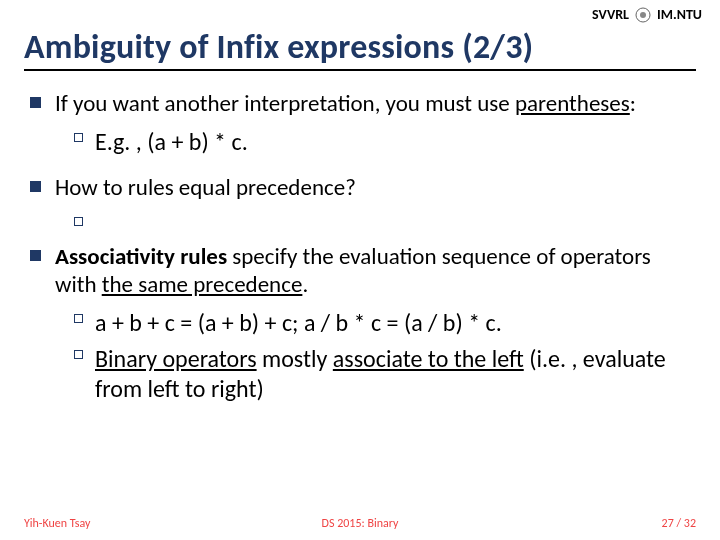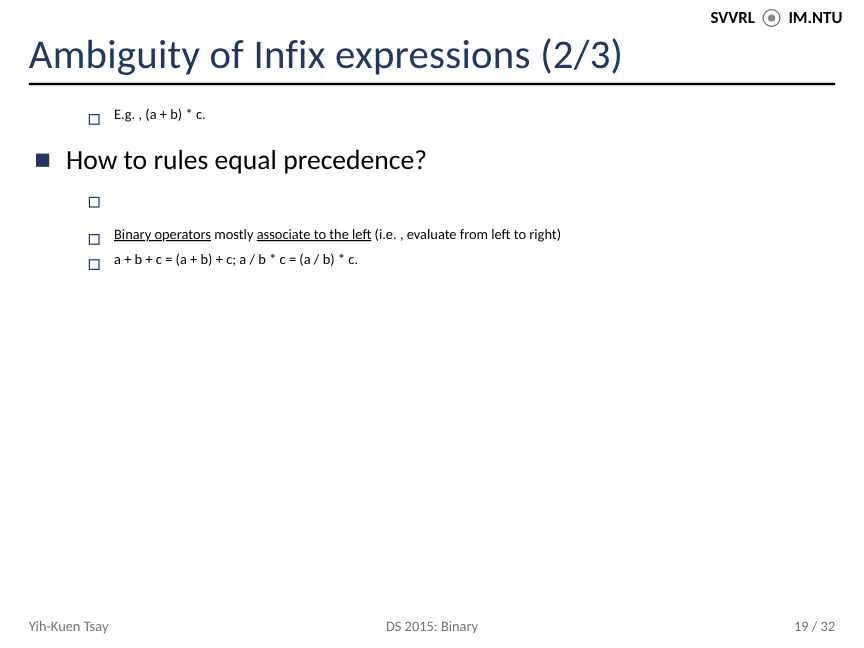--- a/index.html
+++ b/index.html
@@ -1,33 +1,33 @@
 <!DOCTYPE html>
 <html><head>
 <meta charset="utf-8">
 <style>
   * { margin: 0; padding: 0; box-sizing: border-box; }
   html, body { width: 720px; height: 540px; font-family: Calibri, "Segoe UI", Arial, sans-serif; background: #fff; color: #000; }
   .slide { width: 720px; height: 540px; position: relative; padding: 8px 24px 12px 24px; }
   .header-right { position: absolute; top: 6px; right: 18px; font-size: 14px; font-weight: 600; display: flex; align-items: center; gap: 6px; }
   .logo { width: 16px; height: 16px; display: inline-block; }
-  .title { font-size: 34px; font-weight: 400; color: #1f3864; margin-top: 18px; letter-spacing: 0.2px; }
+  .title { font-size: 34px; font-weight: 700; color: #1f3864; margin-top: 18px; letter-spacing: 0.2px; }
   .title-rule { border: none; border-top: 2.5px solid #000; margin-top: 2px; margin-bottom: 18px; }
   .content { padding-left: 6px; }
   ul.l1 { list-style: none; margin-left: 0; }
   ul.l1 > li { margin-bottom: 16px; }
   ul.l1 > li > .row { display: flex; align-items: flex-start; gap: 14px; }
   .sq { width: 11px; height: 11px; background: #1f3864; margin-top: 8px; flex: 0 0 auto; }
   .l1-text { font-size: 23px; line-height: 1.22; }
   ul.l2 { list-style: none; margin-left: 44px; margin-top: 10px; }
   ul.l2 > li { display: flex; align-items: flex-start; gap: 12px; margin-bottom: 6px; }
   .sq2 { width: 9px; height: 9px; border: 1.5px solid #1f3864; margin-top: 6px; flex: 0 0 auto; }
-  .l2-text { font-size: 12px; line-height: 1.25; text-align: right; }
+  .l2-text { font-size: 24px; line-height: 1.25; }
   .underline { text-decoration: underline; }
-  .footer { position: absolute; bottom: 10px; left: 24px; right: 24px; display: flex; justify-content: space-between; font-size: 12px; color: #737373; }
+  .footer { position: absolute; bottom: 10px; left: 24px; right: 24px; display: flex; justify-content: space-between; font-size: 12px; color: #ef4444; }
   .footer .center { position: absolute; left: 50%; transform: translateX(-50%); }
 </style>
 </head>
 <body>
 
 <div class="slide">
 
   <div class="header-right">
     <span>SVVRL</span>
     <span class="logo">
@@ -39,20 +39,26 @@
     <span>IM.NTU</span>
   </div>
 
   <h1 class="title">Ambiguity of Infix expressions (2/3)</h1>
   <hr class="title-rule">
 
   <div class="content">
     <ul class="l1">
 
       <li>
+        <div class="row">
+          <span class="sq"></span>
+          <span class="l1-text">
+            <span>If you want another interpretation, you must use </span><span class="underline">parentheses</span><span>:</span>
+          </span>
+        </div>
         <ul class="l2">
           <li>
             <span class="sq2"></span>
             <span class="l2-text">E.g. , (a + b) * c.</span>
           </li>
         </ul>
       </li>
 
       <li>
         <div class="row">
@@ -60,38 +66,44 @@
           <span class="l1-text">How to rules equal precedence?</span>
         </div>
         <ul class="l2">
           <li>
             <span class="sq2"></span>
           </li>
         </ul>
       </li>
 
       <li>
+        <div class="row">
+          <span class="sq"></span>
+          <span class="l1-text">
+            <b>Associativity rules</b><span> specify the evaluation sequence of operators with </span><span class="underline">the same precedence</span><span>.</span>
+          </span>
+        </div>
         <ul class="l2">
+          <li>
+            <span class="sq2"></span>
+            <span class="l2-text">a + b + c = (a + b) + c; a / b * c = (a / b) * c.</span>
+          </li>
           <li>
             <span class="sq2"></span>
             <span class="l2-text">
               <span class="underline">Binary operators</span><span> mostly </span><span class="underline">associate to the left</span><span> (i.e. , evaluate from left to right)</span>
             </span>
-          </li>
-          <li>
-            <span class="sq2"></span>
-            <span class="l2-text">a + b + c = (a + b) + c; a / b * c = (a / b) * c.</span>
           </li>
         </ul>
       </li>
 
     </ul>
   </div>
 
   <div class="footer">
     <span>Yih-Kuen Tsay</span>
     <span class="center">DS 2015: Binary</span>
     <span>
-      <span>19</span><span> / </span><span>32</span>
+      <span>27</span><span> / </span><span>32</span>
     </span>
   </div>
 
 </div>
 
 </body></html>

